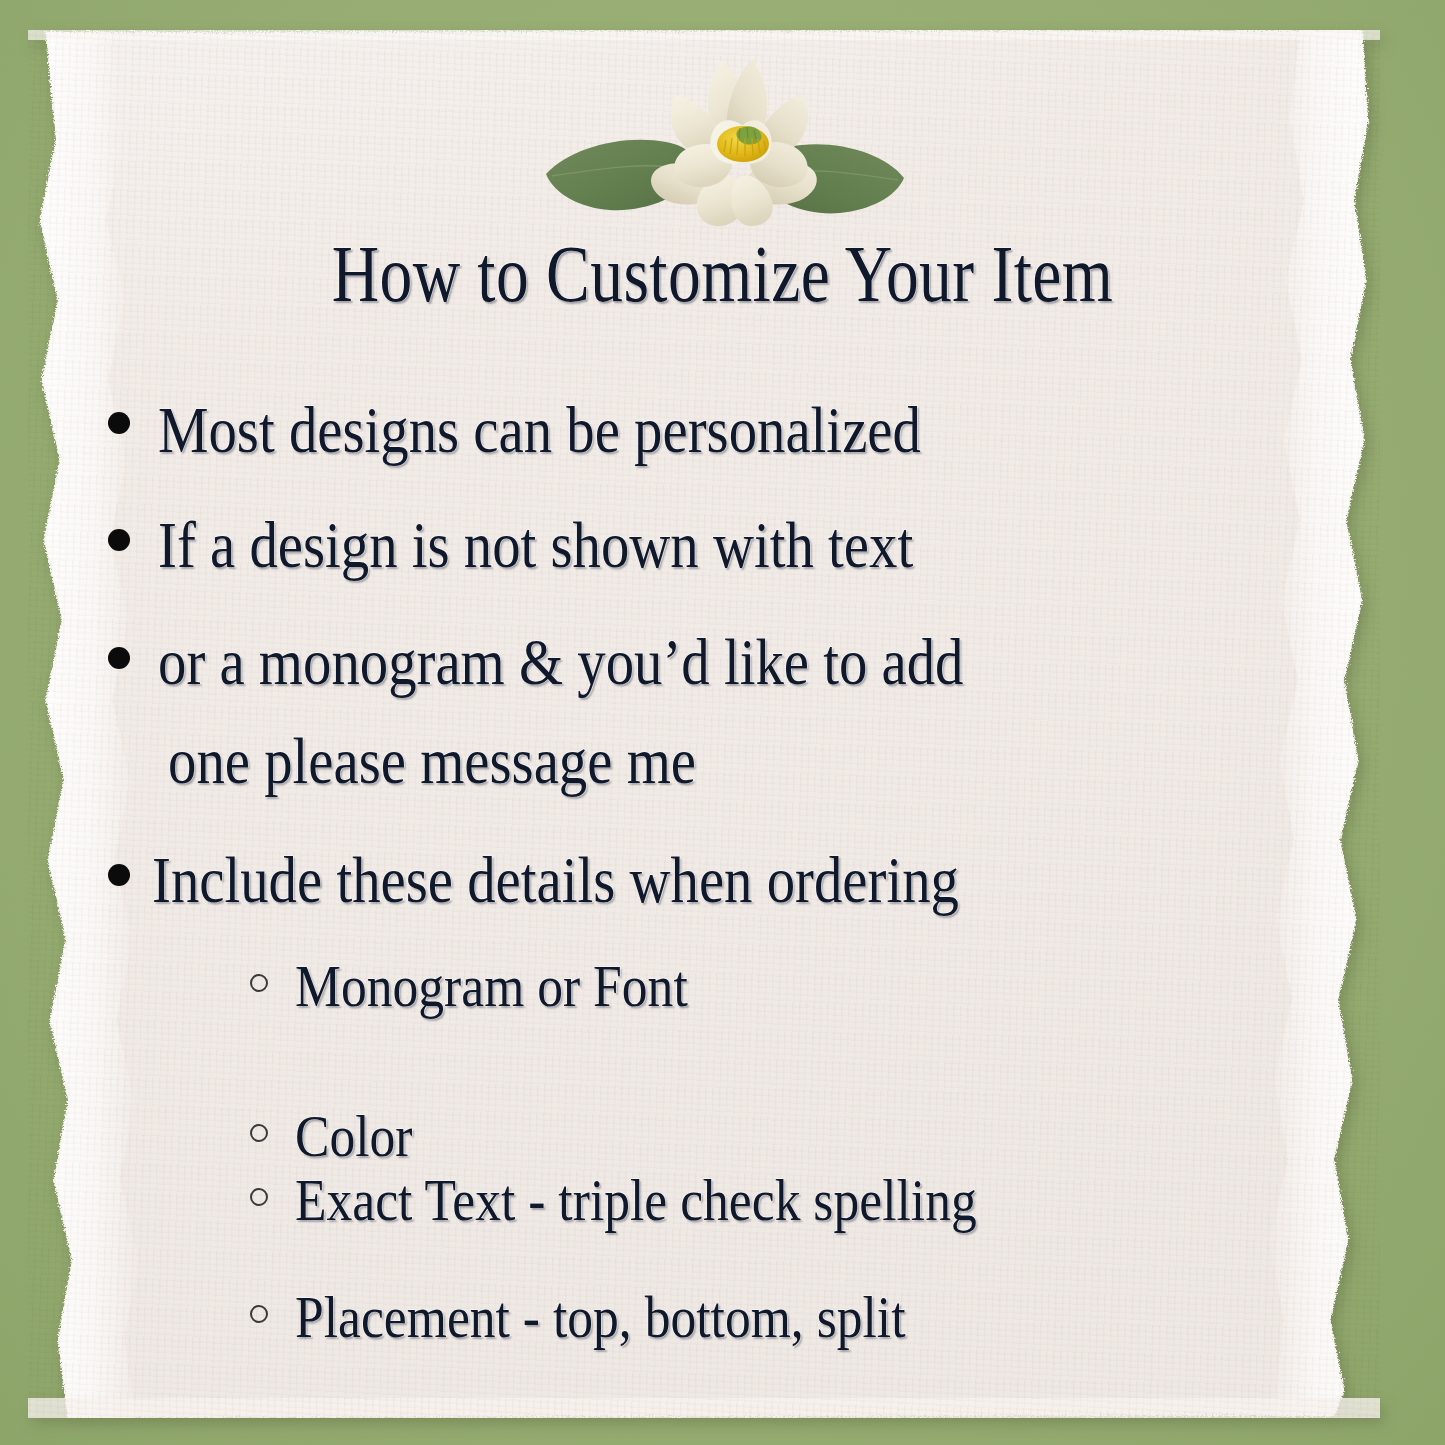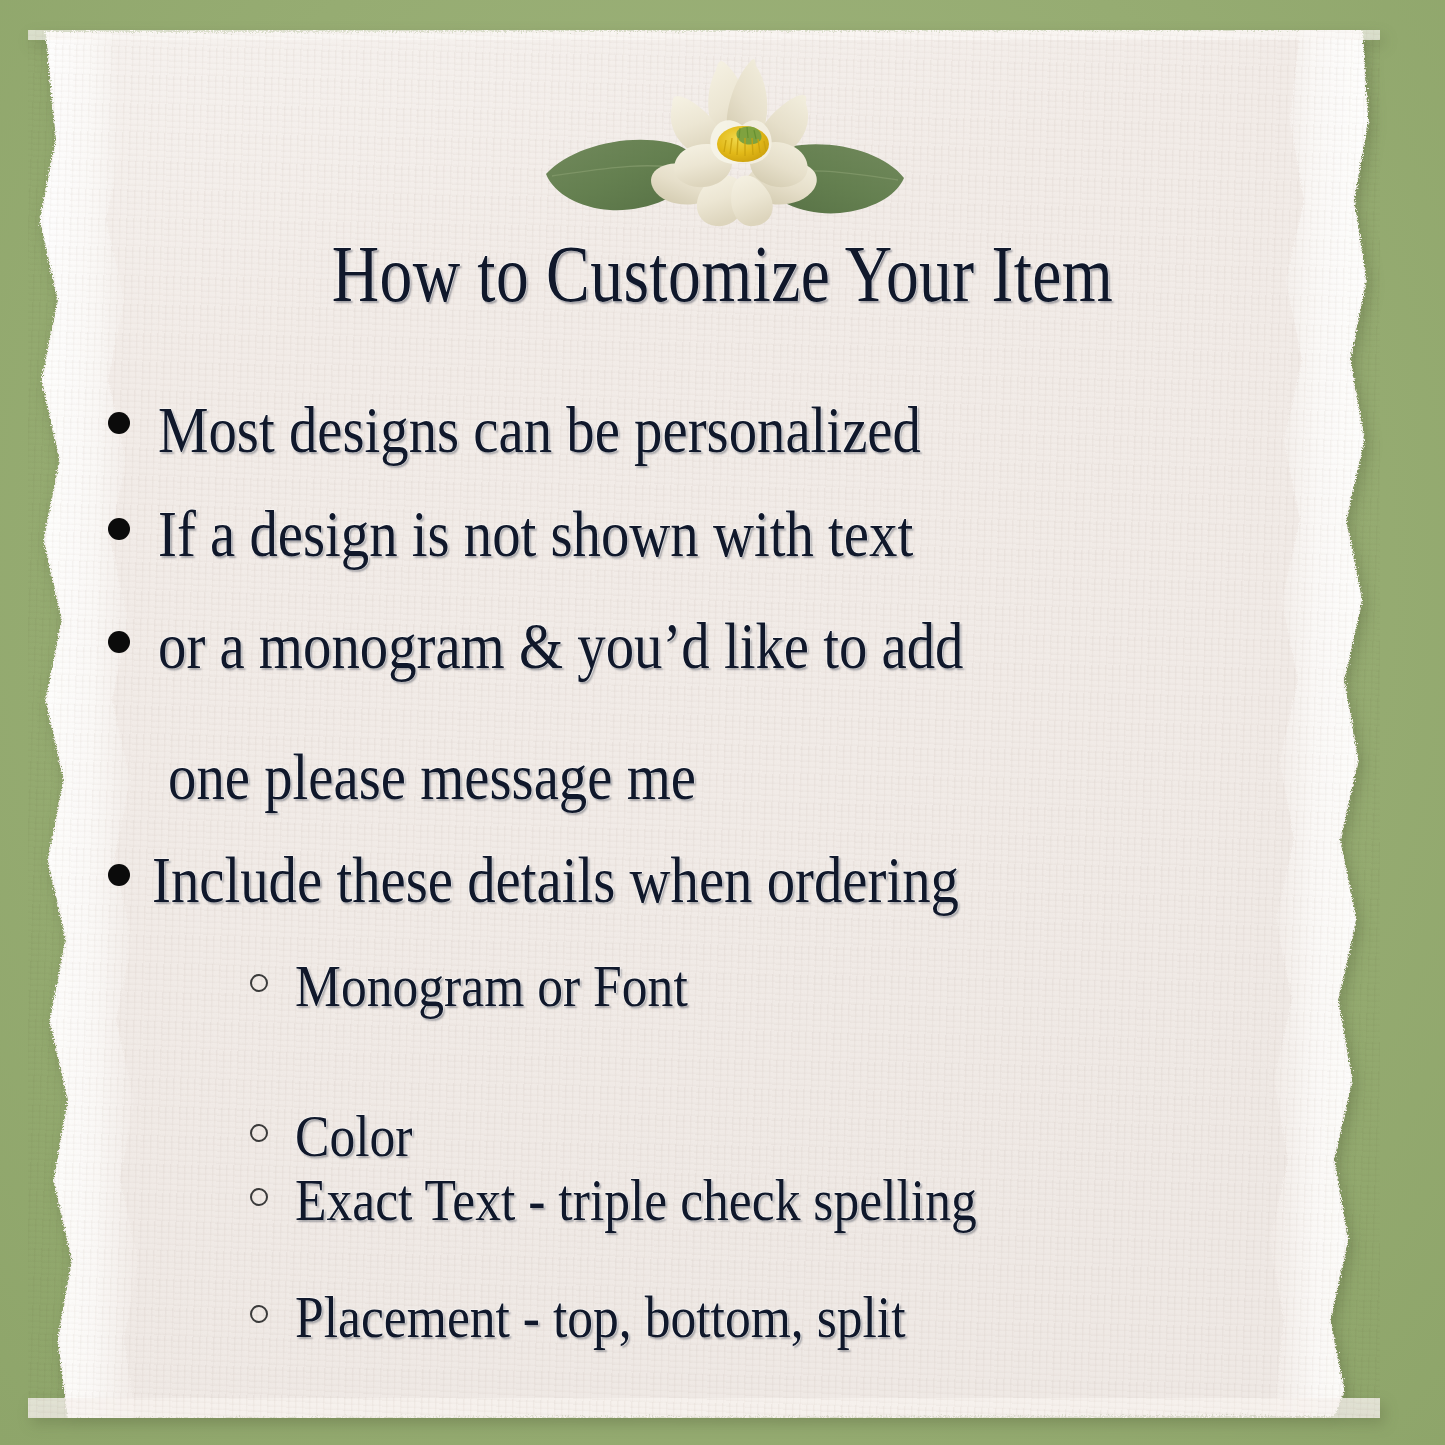--- a/index.html
+++ b/index.html
@@ -346,31 +346,31 @@
 
     <div class="title">How to Customize Your Item</div>
 
     <div class="list">
 
       <div class="row li lvl1" style="top:14px;">
         <span class="bullet" style="top:20px;"></span>
         <span class="li-text" style="margin-left:158px;">Most designs can be personalized</span>
       </div>
 
-      <div class="row li lvl1" style="top:118px;">
+      <div class="row li lvl1" style="top:129px;">
         <span class="bullet" style="top:22px;"></span>
         <span class="li-text" style="margin-left:158px;"> If a design is not shown with text</span>
       </div>
 
-      <div class="row li lvl1" style="top:230px;">
+      <div class="row li lvl1" style="top:246px;">
         <span class="bullet" style="top:23px;"></span>
         <span class="li-text" style="margin-left:158px;"> or a monogram &amp; you’d like to add</span>
       </div>
 
-      <div class="row li lvl1" style="top:361px;">
+      <div class="row li lvl1" style="top:345px;">
         <span class="li-text" style="margin-left:168px;">one please message me</span>
       </div>
 
       <div class="row li lvl1" style="top:464px;">
         <span class="bullet" style="top:22px;"></span>
         <span class="li-text" style="margin-left:152px;">Include these details when ordering</span>
       </div>
 
       <div class="row li lvl2" style="top:574px;">
         <span class="bullet" style="top:22px;"></span>

